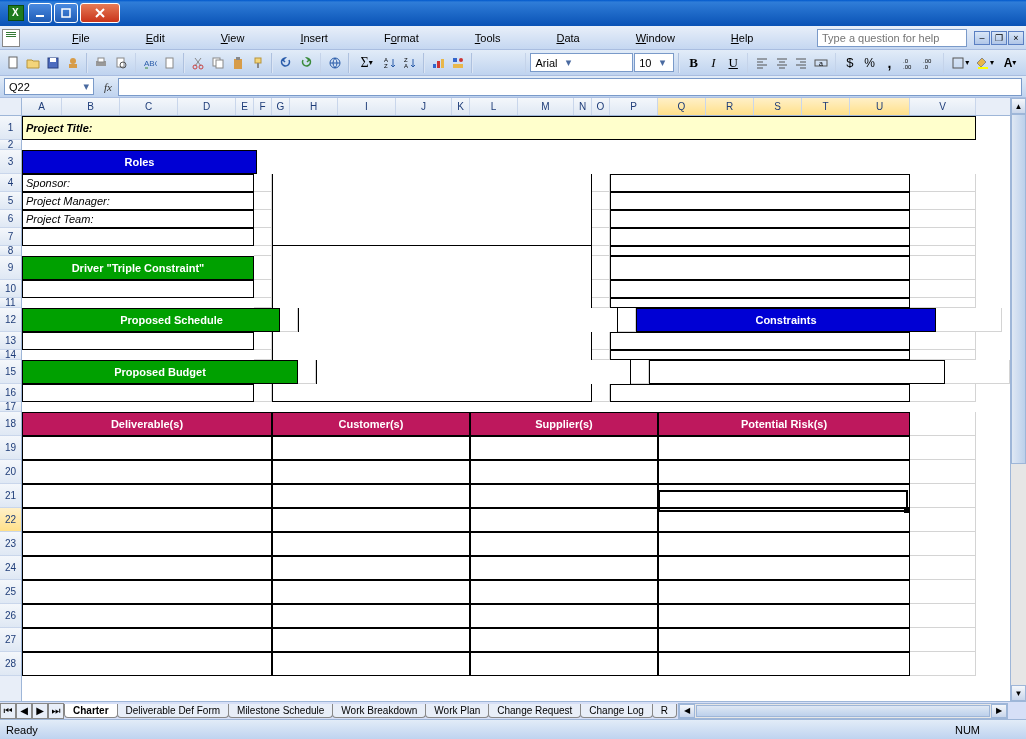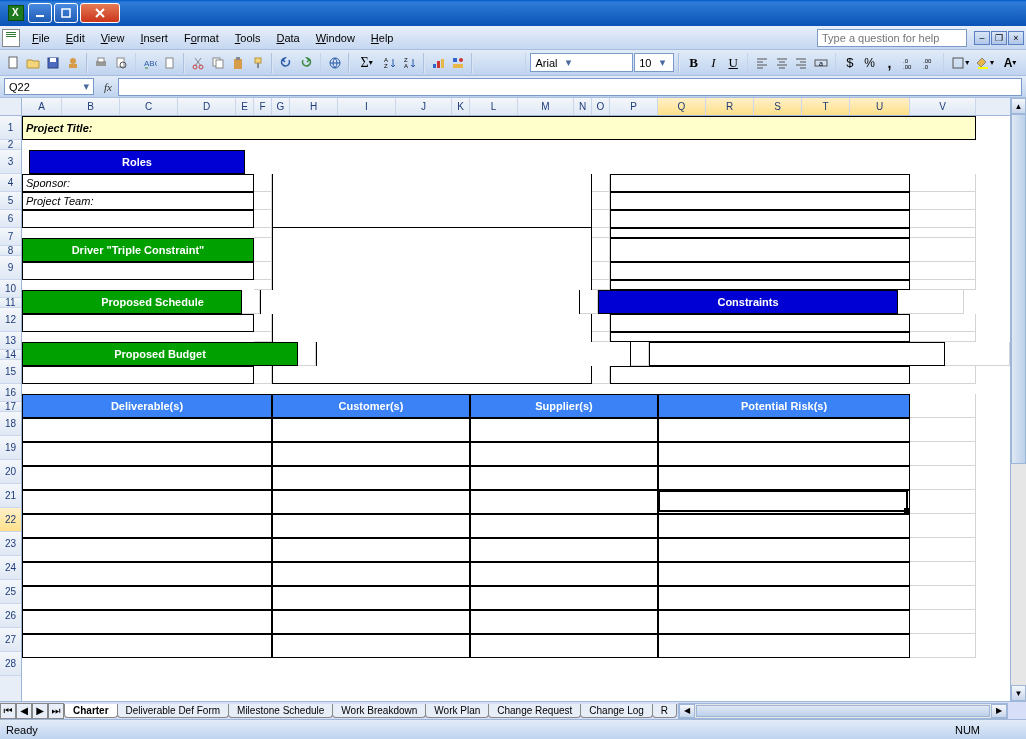--- a/index.html
+++ b/index.html
@@ -14,21 +14,21 @@
 .winbtn { width: 24px; height: 20px; border: 1px solid #fff; border-radius: 3px; display: flex; align-items: center; justify-content: center; color: white; font-weight: bold; }
 .winbtn.min { background: linear-gradient(#4a8ae0, #1e5bb5); }
 .winbtn.max { background: linear-gradient(#4a8ae0, #1e5bb5); }
 .winbtn.close { background: linear-gradient(#e67b56, #c9341a); width: 40px; }
 .winbtn svg { width: 12px; height: 12px; }
 
 
 .menubar { background: linear-gradient(#e8eff9, #c5d7f1); height: 24px; display: flex; align-items: center; padding: 0 2px; border-bottom: 1px solid #a9bde0; }
 .docicon { width: 18px; height: 18px; margin-right: 4px; background: #fff; border: 1px solid #888; position: relative; }
 .docicon::after { content: ""; position: absolute; top: 2px; left: 3px; right: 3px; height: 6px; background: repeating-linear-gradient(to bottom, #347a34 0 1px, transparent 1px 2px); }
-.menuitem { padding: 3px 8px; cursor: default; }
+.menuitem { padding: 3px 8px; cursor: default; margin-left: 40px; }
 .menuitem u { text-decoration: underline; }
 .helpbox { margin-left: auto; background: white; border: 1px solid #7a9ac9; padding: 2px 4px; width: 150px; color: #888; font-size: 11px; }
 .menubar .mdibtns { display: flex; gap: 0; margin-left: 6px; }
 .mdibtn { width: 16px; height: 14px; border: 1px solid #5a7fc2; background: linear-gradient(#d9e6f7, #b0c6e8); margin-left: 1px; display: flex; align-items: center; justify-content: center; font-size: 9px; }
 
 
 .toolbar { background: linear-gradient(#e2ecf8, #bfd3ef); height: 26px; display: flex; align-items: center; padding: 0 4px; border-bottom: 1px solid #a9bde0; gap: 1px; }
 .tbtn { width: 22px; height: 22px; display: flex; align-items: center; justify-content: center; border: 1px solid transparent; border-radius: 2px; }
 .tsep { width: 2px; height: 20px; background: linear-gradient(to right, #97afd4, #f2f7ff); margin: 0 3px; }
 .tcombo { background: white; border: 1px solid #7a9ac9; padding: 2px 4px; display: flex; align-items: center; gap: 4px; }
@@ -59,21 +59,21 @@
 .cells { position: relative; }
 .row { display: flex; height: 18px; }
 .row.tall { height: 24px; }
 .row.short { height: 10px; }
 .cell { border-right: 1px solid #d4d4d4; border-bottom: 1px solid #d4d4d4; padding: 1px 3px; overflow: visible; white-space: nowrap; display: flex; align-items: center; }
 
 
 .sec-yellow { background: #ffffcc; font-weight: bold; font-style: italic; border: 1px solid #000 !important; }
 .sec-blue { background: #0000d4; color: white; font-weight: bold; justify-content: center; border: 1px solid #000 !important; }
 .sec-green { background: #00a000; color: white; font-weight: bold; justify-content: center; border: 1px solid #000 !important; }
-.sec-dred { background: #3b82f6; color: white; font-weight: bold; justify-content: center; border: 1px solid #000 !important; }
+.sec-dred { background: #be185d; color: white; font-weight: bold; justify-content: center; border: 1px solid #000 !important; }
 .boxed { border: 1px solid #000 !important; }
 .it { font-style: italic; }
 
 .activecell { position: absolute; border: 2px solid #000; pointer-events: none; }
 .activecell::after { content: ""; position: absolute; right: -3px; bottom: -3px; width: 5px; height: 5px; background: #000; }
 
 .vsb { width: 16px; background: #e6e6e6; border-left: 1px solid #9eb6d8; position: relative; }
 .vsb .up, .vsb .down { height: 16px; background: linear-gradient(#f4f7fb, #c9d6eb); border: 1px solid #9eb6d8; display: flex; align-items: center; justify-content: center; font-size: 8px; }
 .vsb .down { position: absolute; bottom: 0; left: 0; right: 0; }
 .vsb .thumb { position: absolute; top: 16px; left: 0; right: 0; height: 350px; background: linear-gradient(to right, #dfe8f4, #bcd0eb); border: 1px solid #9eb6d8; }
@@ -437,32 +437,40 @@
           <div class="cell" id="c_O2" style="width: 18px; border: none;"></div>
           <div class="cell" id="c_P2" style="width: 48px; border: none;"></div>
           <div class="cell" id="c_Q2" style="width: 48px; border: none;"></div>
           <div class="cell" id="c_R2" style="width: 48px; border: none;"></div>
           <div class="cell" id="c_S2" style="width: 48px; border: none;"></div>
           <div class="cell" id="c_T2" style="width: 48px; border: none;"></div>
           <div class="cell" id="c_U2" style="width: 60px; border: none;"></div>
           <div class="cell" id="c_V2" style="width: 66px; border: none;"></div>
         </div>
         <div class="row tall">
-          <div class="cell sec-blue" id="c_A3" style="width: 216px; margin-left: 7px;">Roles</div>
+          <div class="cell sec-blue" id="c_A3" style="width: 235px;">Roles</div>
           <div class="cell" id="c_F3" style="width: 18px; border: none;"></div>
         </div>
         <div class="row">
           <div class="cell boxed it" id="c_A4" style="width: 232px;">Sponsor:</div>
           <div class="cell" id="c_F4" style="width: 18px;"></div>
           <div class="cell" id="c_G4" style="width: 320px; border-left: 1px solid rgb(0, 0, 0); border-right: 1px solid rgb(0, 0, 0); border-bottom: none; border-top: none;"></div>
           <div class="cell" id="c_O4" style="width: 18px;"></div>
           <div class="cell boxed" id="c_P4" style="width: 300px;"></div>
           <div class="cell" id="c_V4" style="width: 66px;"></div>
         </div>
         <div class="row">
+          <div class="cell boxed it" id="c_A5" style="width: 232px;">Project Manager:</div>
+          <div class="cell" id="c_F5" style="width: 18px;"></div>
+          <div class="cell" id="c_G5" style="width: 320px; border-left: 1px solid rgb(0, 0, 0); border-right: 1px solid rgb(0, 0, 0); border-bottom: none; border-top: none;"></div>
+          <div class="cell" id="c_O5" style="width: 18px;"></div>
+          <div class="cell boxed" id="c_P5" style="width: 300px;"></div>
+          <div class="cell" id="c_V5" style="width: 66px;"></div>
+        </div>
+        <div class="row">
           <div class="cell boxed it" id="c_A6" style="width: 232px;">Project Team:</div>
           <div class="cell" id="c_F6" style="width: 18px;"></div>
           <div class="cell" id="c_G6" style="width: 320px; border-left: 1px solid rgb(0, 0, 0); border-right: 1px solid rgb(0, 0, 0); border-bottom: none; border-top: none;"></div>
           <div class="cell" id="c_O6" style="width: 18px;"></div>
           <div class="cell boxed" id="c_P6" style="width: 300px;"></div>
           <div class="cell" id="c_V6" style="width: 66px;"></div>
         </div>
         <div class="row">
           <div class="cell boxed it" id="c_A7" style="width: 232px;"></div>
           <div class="cell" id="c_F7" style="width: 18px;"></div>
@@ -497,21 +505,21 @@
         </div>
         <div class="row short">
           <div class="cell" id="c_A11" style="width: 232px; border: none;"></div>
           <div class="cell" id="c_F11" style="width: 18px;"></div>
           <div class="cell" id="c_G11" style="width: 320px; border-left: 1px solid rgb(0, 0, 0); border-right: 1px solid rgb(0, 0, 0); border-top: none; border-bottom: none;"></div>
           <div class="cell" id="c_O11" style="width: 18px;"></div>
           <div class="cell boxed" id="c_P11" style="width: 300px;"></div>
           <div class="cell" id="c_V11" style="width: 66px;"></div>
         </div>
         <div class="row tall">
-          <div class="cell sec-green" id="c_A12" style="width: 220px; padding-left: 44px;">Proposed Schedule</div>
+          <div class="cell sec-green" id="c_A12" style="width: 258px; padding-left: 44px;">Proposed Schedule</div>
           <div class="cell" id="c_F12" style="width: 18px;"></div>
           <div class="cell" id="c_G12" style="width: 320px; border-left: 1px solid rgb(0, 0, 0); border-right: 1px solid rgb(0, 0, 0); border-top: none; border-bottom: none;"></div>
           <div class="cell" id="c_O12" style="width: 18px;"></div>
           <div class="cell sec-blue" id="c_P12" style="width: 300px;">Constraints</div>
           <div class="cell" id="c_V12" style="width: 66px;"></div>
         </div>
         <div class="row">
           <div class="cell boxed" id="c_A13" style="width: 232px;"></div>
           <div class="cell" id="c_F13" style="width: 18px;"></div>
           <div class="cell" id="c_G13" style="width: 320px; border-left: 1px solid rgb(0, 0, 0); border-right: 1px solid rgb(0, 0, 0); border-top: none; border-bottom: none;"></div>

